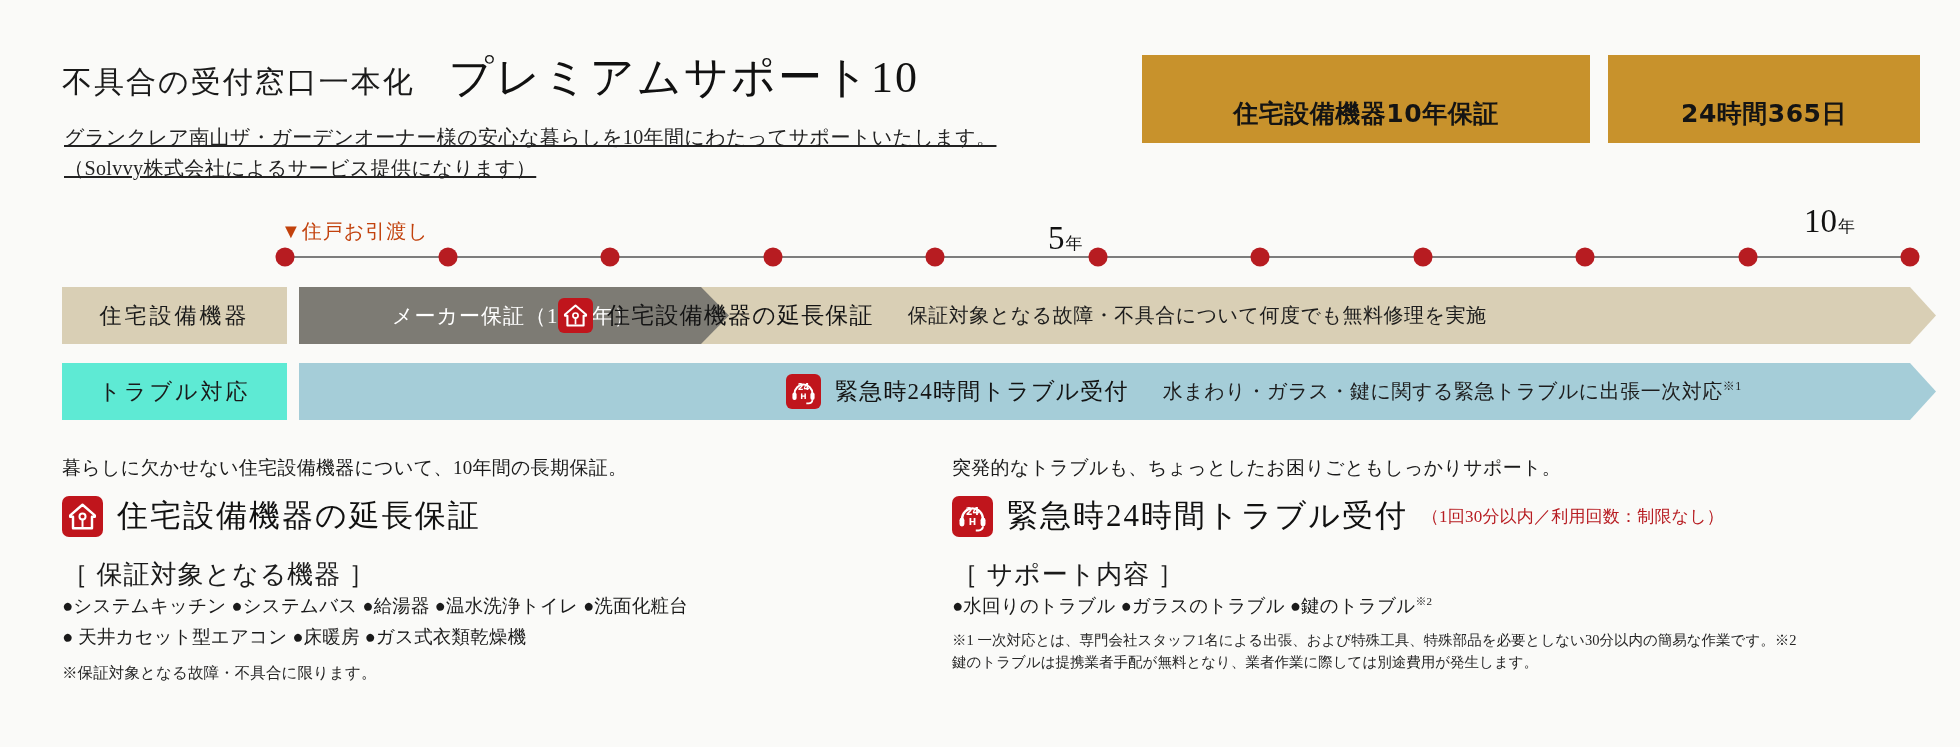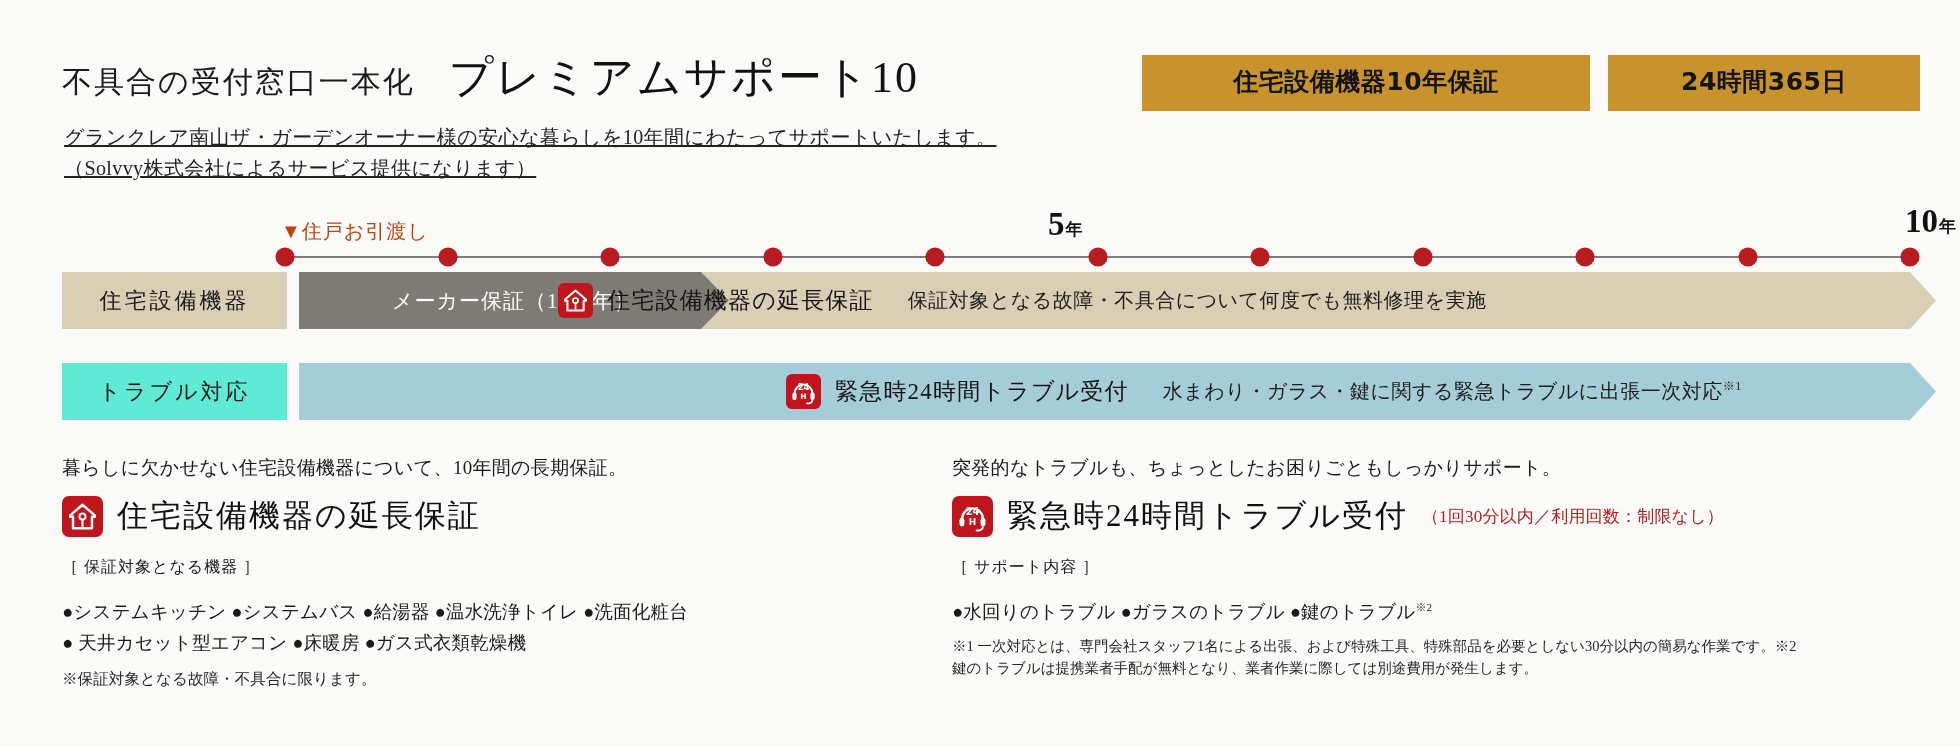--- a/index.html
+++ b/index.html
@@ -72,20 +72,21 @@
     box-sizing: border-box;
     font-family: "DejaVu Sans", "Liberation Sans", sans-serif;
   }
   .badge-a { width: 448px; }
   .badge-b { width: 312px; }
   .badge-title {
     font-size: 25px;
     font-weight: bold;
     letter-spacing: 0.5px;
     line-height: 1.25;
+    margin-top: 32px;
   }
   .badge-sub {
     font-size: 16.5px;
     font-weight: bold;
     letter-spacing: -0.2px;
     margin-top: 5px;
     line-height: 1.2;
   }
 
   
@@ -124,32 +125,32 @@
     white-space: nowrap;
   }
   .tl-year .num {
     font-size: 33px;
     letter-spacing: 0px;
   }
   .tl-year .unit {
     font-size: 17px;
     margin-left: 1px;
   }
-  .year5 { left: 1048px; top: 206px; font-weight: bold; }
-  .year10 { left: 1905px; top: 203px; font-weight: bold; }
+  .year5 { left: 1048px; top: 220px; }
+  .year10 { left: 1804px; top: 203px; }
 
   
   .bar-row {
     position: absolute;
     left: 62px;
     height: 57px;
     display: flex;
     align-items: stretch;
   }
-  .row-equip { top: 272px; }
+  .row-equip { top: 287px; }
   .row-trouble { top: 363px; }
 
   .row-label {
     width: 225px;
     display: flex;
     align-items: center;
     justify-content: center;
     font-size: 22px;
     letter-spacing: 3px;
     color: #1a1a1a;
@@ -257,24 +258,24 @@
     font-size: 31px;
     letter-spacing: 2px;
     color: #111;
   }
   .col-title-note {
     font-size: 17px;
     color: #b71c21;
     letter-spacing: 0.2px;
   }
   .col-sub {
-    font-size: 16px;
+    font-size: 26px;
     letter-spacing: 1px;
     color: #1a1a1a;
-    margin-bottom: 20px;
+    margin-bottom: 0;
   }
   .bullets {
     font-size: 18.5px;
     line-height: 1.55;
     letter-spacing: 0.2px;
     color: #1a1a1a;
   }
   .bullets div { margin-bottom: 2px; }
   .bullets .sup { font-size: 11px; vertical-align: super; }
   .foot {

